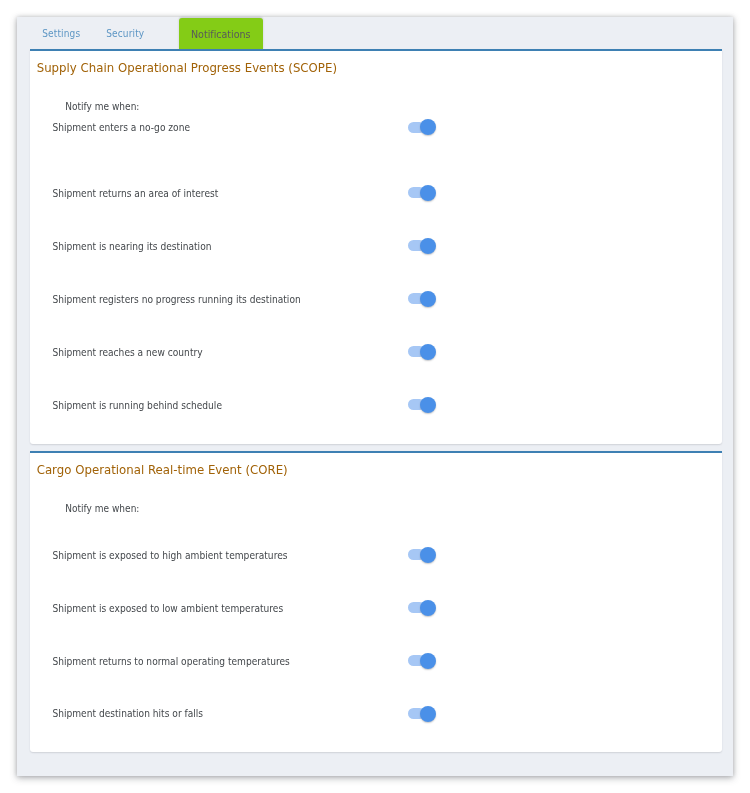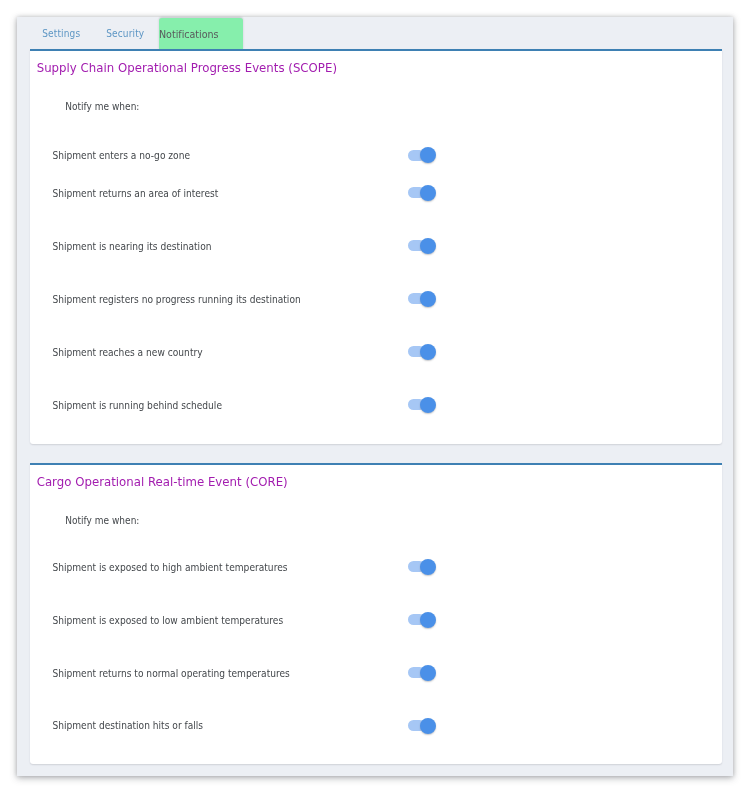--- a/index.html
+++ b/index.html
@@ -16,36 +16,36 @@
     background:#eceff4; box-sizing:border-box;
     box-shadow:0 2px 7px rgba(60,64,72,0.38), 0 0 4px rgba(60,64,72,0.22);
   }
   #tabbar { position:absolute; left:0; top:0; width:100%; height:33px;padding-left:44px; }
   .tab {
     position:absolute; top:0.6px; height:32.4px;
     font-size:10.0px; letter-spacing:0.15px; color:#5d96c4; line-height:32.8px;
     box-sizing:border-box; white-space:nowrap; cursor:pointer;
   }
   .tab.active {
-    background:#86efac; color:#58595b; border-radius:3px 3px 0 0;
+    background:#84cc16; color:#58595b; border-radius:3px 3px 0 0;
     box-shadow:0 -1px 2px rgba(60,64,72,0.22);
-    text-align:left; font-size:10.6px; letter-spacing:-0.01px;
+    text-align:center; font-size:10.6px; letter-spacing:-0.01px;margin-left:20px;
   }
   #cards { position:absolute; left:0; top:0; width:100%; height:100%; }
   .card {
     position:absolute; left:13px; width:692px;
     background:#ffffff; border-top:2px solid #3e80b3;
     border-radius:0 0 3px 3px;
     box-sizing:border-box;
     box-shadow:0 1px 1.5px rgba(60,64,72,0.16);
     margin:0;
   }
   .card-title {
     position:absolute; left:6.7px; margin:0; font-weight:normal;
-    font-size:13.05px; letter-spacing:0.02px; color:#a21caf; white-space:nowrap;
+    font-size:13.05px; letter-spacing:0.02px; color:#a16207; white-space:nowrap;
   }
   .notify {
     position:absolute; left:7.2px; font-size:10px; letter-spacing:0.02px;
     color:#43474b; white-space:nowrap;margin-left:28px;
   }
   .row { position:absolute; left:0; width:100%; height:24px; }
   .row-label {
     position:absolute; left:22.4px; top:0; font-size:10.1px; letter-spacing:0.01px;
     color:#43474b; line-height:23.2px; white-space:nowrap;
   }
@@ -67,21 +67,21 @@
   <div id="tabbar">
     <div class="tab" style="left:25.2px;width:48px">Settings</div>
     <div class="tab" style="left:89.2px;width:48px">Security</div>
     <div class="tab active" style="left:142px;width:83.5px">Notifications</div>
   </div>
 
   <div id="cards">
     <section class="card" style="top:32px;height:395px">
       <h2 class="card-title" style="top:9.3px">Supply Chain Operational Progress Events (SCOPE)</h2>
       <div class="notify" style="top:49.9px">Notify me when:</div>
-      <div class="row" style="top:93px">
+      <div class="row" style="top:65px">
         <span class="row-label">Shipment enters a no-go zone</span>
         <span class="toggle on" role="switch" aria-checked="true">
           <span class="track"></span>
           <span class="thumb"></span>
         </span>
       </div>
       <div class="row" style="top:130.86px">
         <span class="row-label">Shipment returns an area of interest</span>
         <span class="toggle on" role="switch" aria-checked="true">
           <span class="track"></span>
@@ -110,21 +110,21 @@
         </span>
       </div>
       <div class="row" style="top:342.7px">
         <span class="row-label">Shipment is running behind schedule</span>
         <span class="toggle on" role="switch" aria-checked="true">
           <span class="track"></span>
           <span class="thumb"></span>
         </span>
       </div>
     </section>
-    <section class="card" style="top:446px;height:301px">
+    <section class="card" style="top:434px;height:301px">
       <h2 class="card-title" style="top:9.3px">Cargo Operational Real-time Event (CORE)</h2>
       <div class="notify" style="top:49.9px">Notify me when:</div>
       <div class="row" style="top:90.6px">
         <span class="row-label">Shipment is exposed to high ambient temperatures</span>
         <span class="toggle on" role="switch" aria-checked="true">
           <span class="track"></span>
           <span class="thumb"></span>
         </span>
       </div>
       <div class="row" style="top:143.56px">

